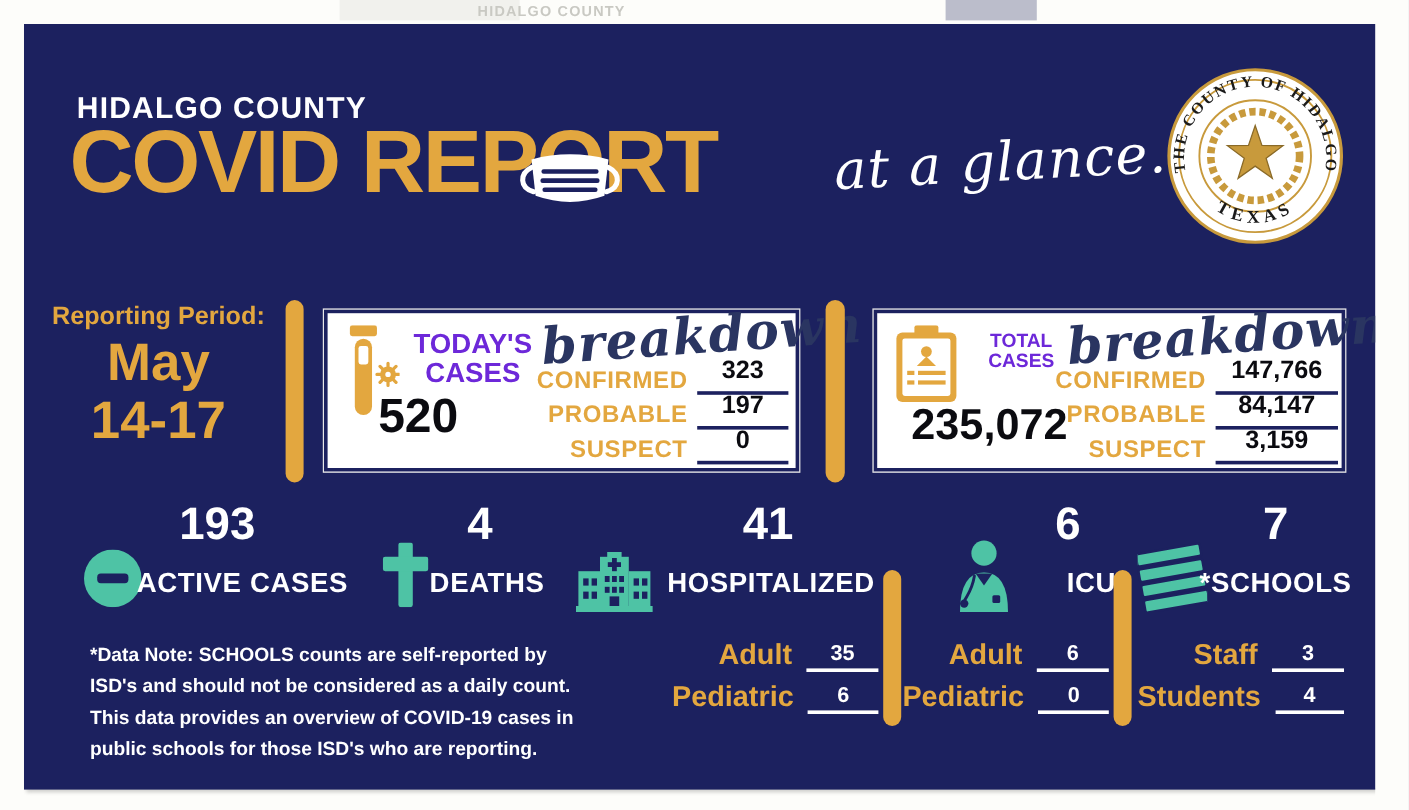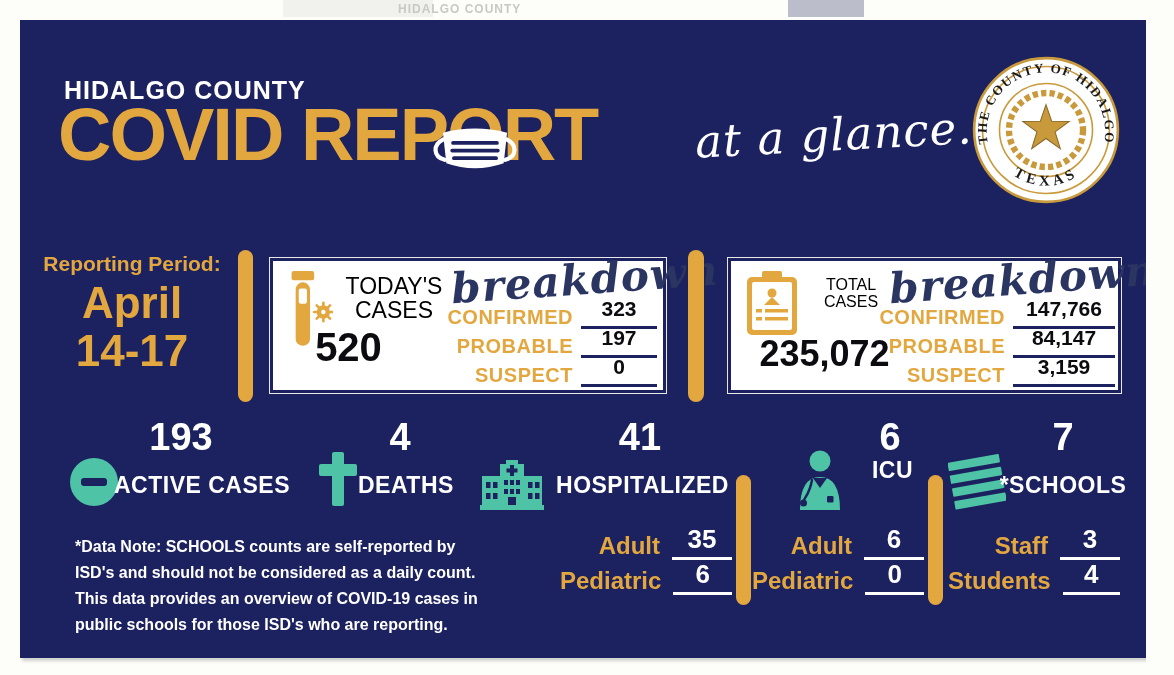--- a/index.html
+++ b/index.html
@@ -35,21 +35,21 @@
   .d2 { left:668px; top:230px; width:16px; height:152px; }
   .d3 { left:716px; top:455px; width:15px; height:130px; }
   .d4 { left:908px; top:455px; width:15px; height:130px; }
 
   .white-box { position:absolute; top:238px; height:135px; background:#fff; border:3px solid #1C215F; outline:1px solid #e8e8e8; }
   .box1 { left:250px; width:396px; }
   .box2 { left:708px; width:393px; }
   .box-icon { position:absolute; }
   .box1 .box-icon { left:12px; top:10px; width:48px; height:82px; }
   .box2 .box-icon { left:14px; top:10px; width:54px; height:66px; }
-  .box-label { position:absolute; color:#000000; font-weight:normal; text-align:center; line-height:1.04; }
+  .box-label { position:absolute; color:#6d28d9; font-weight:bold; text-align:center; line-height:1.04; }
   .box1 .box-label { left:56px; top:14px; width:130px; font-size:23px; }
   .box2 .box-label { left:58px; top:16px; width:124px; font-size:16px; }
   .box-total { position:absolute; color:#0b0b10; font-weight:bold; text-align:center; }
   .box1 .box-total { left:8px; top:64px; width:135px; font-size:40px; }
   .box2 .box-total { left:6px; top:72px; width:175px; font-size:36px; }
   .box-script { position:absolute; top:-6px; color:#2A3561; font-family:"DejaVu Serif", serif; font-style:italic; font-weight:bold; font-size:42px; letter-spacing:1px; transform:rotate(-4deg); white-space:nowrap; }
   .box1 .box-script { left:178px; }
   .box2 .box-script { left:158px; }
   .box-rows { position:absolute; top:41px; }
   .box1 .box-rows { left:118px; width:266px; }
@@ -68,32 +68,32 @@
   .v-active { left:96px;  top:396px; width:130px; }
   .l-active { left:92px;  top:452px; width:180px; }
   .i-deaths { left:299px; top:432px; width:38px; height:54px; }
   .v-deaths { left:345px; top:396px; width:70px; }
   .l-deaths { left:338px; top:452px; width:90px; }
   .i-hosp   { left:460px; top:440px; width:64px; height:50px; }
   .v-hosp   { left:555px; top:396px; width:130px; }
   .l-hosp   { left:535px; top:452px; width:175px; }
   .i-icu    { left:776px; top:430px; width:46px; height:60px; }
   .v-icu    { left:835px; top:396px; width:70px; }
-  .l-icu    { left:835px; top:437px; width:75px; }
+  .l-icu    { left:835px; top:452px; width:75px;text-align:right; }
   .i-school { left:928px; top:432px; width:58px; height:58px; }
   .v-school { left:1008px; top:396px; width:70px; }
   .l-school { left:965px; top:452px; width:156px; }
 
   .subgroup { position:absolute; top:505px; width:172px; }
   .sg-hosp   { left:540px; }
   .sg-icu    { left:732px; }
   .sg-school { left:928px; }
   .srow { display:flex; justify-content:flex-end; align-items:flex-end; gap:12px; height:35px; }
   .slabel { color:#E3A73F; font-size:24px; font-weight:bold; }
-  .sval { width:60px; text-align:center; color:#fff; font-size:26px; font-weight:bold; border-bottom:3.5px solid #fff; padding-bottom:2px; }
+  .sval { width:60px; text-align:center; color:#fff; font-size:18px; font-weight:bold; border-bottom:3.5px solid #fff; padding-bottom:2px; }
 
   .data-note { position:absolute; left:55px; top:514px; width:450px; color:#fff; font-size:16px; font-weight:bold; line-height:1.62; }
 </style>
 </head>
 <body>
 
 <div class="page">
 
   <div class="ghost-band"></div>
   <div class="ghost-county">HIDALGO COUNTY</div>
@@ -117,21 +117,21 @@
       <circle cx="70" cy="70" r="35" fill="none" stroke="#C89A3C" stroke-width="6" stroke-dasharray="5 3"></circle>
       <path id="sealTop" d="M 15,82 A 56,56 0 1 1 125,82" fill="none"></path>
       <text font-size="12.5" font-weight="bold" fill="#1a1a1a" letter-spacing="1.5" font-family="Liberation Serif, serif"><textPath href="#sealTop" startOffset="50%" text-anchor="middle">THE COUNTY OF HIDALGO</textPath></text>
       <path id="sealBottom" d="M 22,92 A 53,53 0 0 0 118,92" fill="none"></path>
       <text font-size="14" font-weight="bold" fill="#1a1a1a" letter-spacing="4" font-family="Liberation Serif, serif"><textPath href="#sealBottom" startOffset="50%" text-anchor="middle">TEXAS</textPath></text>
       <path d="M70,46 L75.3,61.7 L91.9,61.9 L78.6,71.8 L83.5,87.6 L70,78 L56.5,87.6 L61.4,71.8 L48.1,61.9 L64.7,61.7 Z" fill="#C89A3C" stroke="#8a6a28" stroke-width="1"></path>
     </svg>
 
 
     <div class="rp-label">Reporting Period:</div>
-    <div class="rp-month">April</div>
+    <div class="rp-month">May</div>
     <div class="rp-days">14-17</div>
 
     <div class="gold-divider d1"></div>
 
     <div class="white-box box1">
       <svg class="box-icon" viewBox="0 0 46 80">
         <rect x="6" y="0" width="22" height="9" rx="2" fill="#E3A73F"></rect>
         <rect x="10" y="11" width="14" height="62" rx="7" fill="#E3A73F"></rect>
         <rect x="13" y="17" width="8" height="15" rx="2" fill="#fff"></rect>
         <g stroke="#E3A73F" stroke-width="2.6" stroke-linecap="round">

